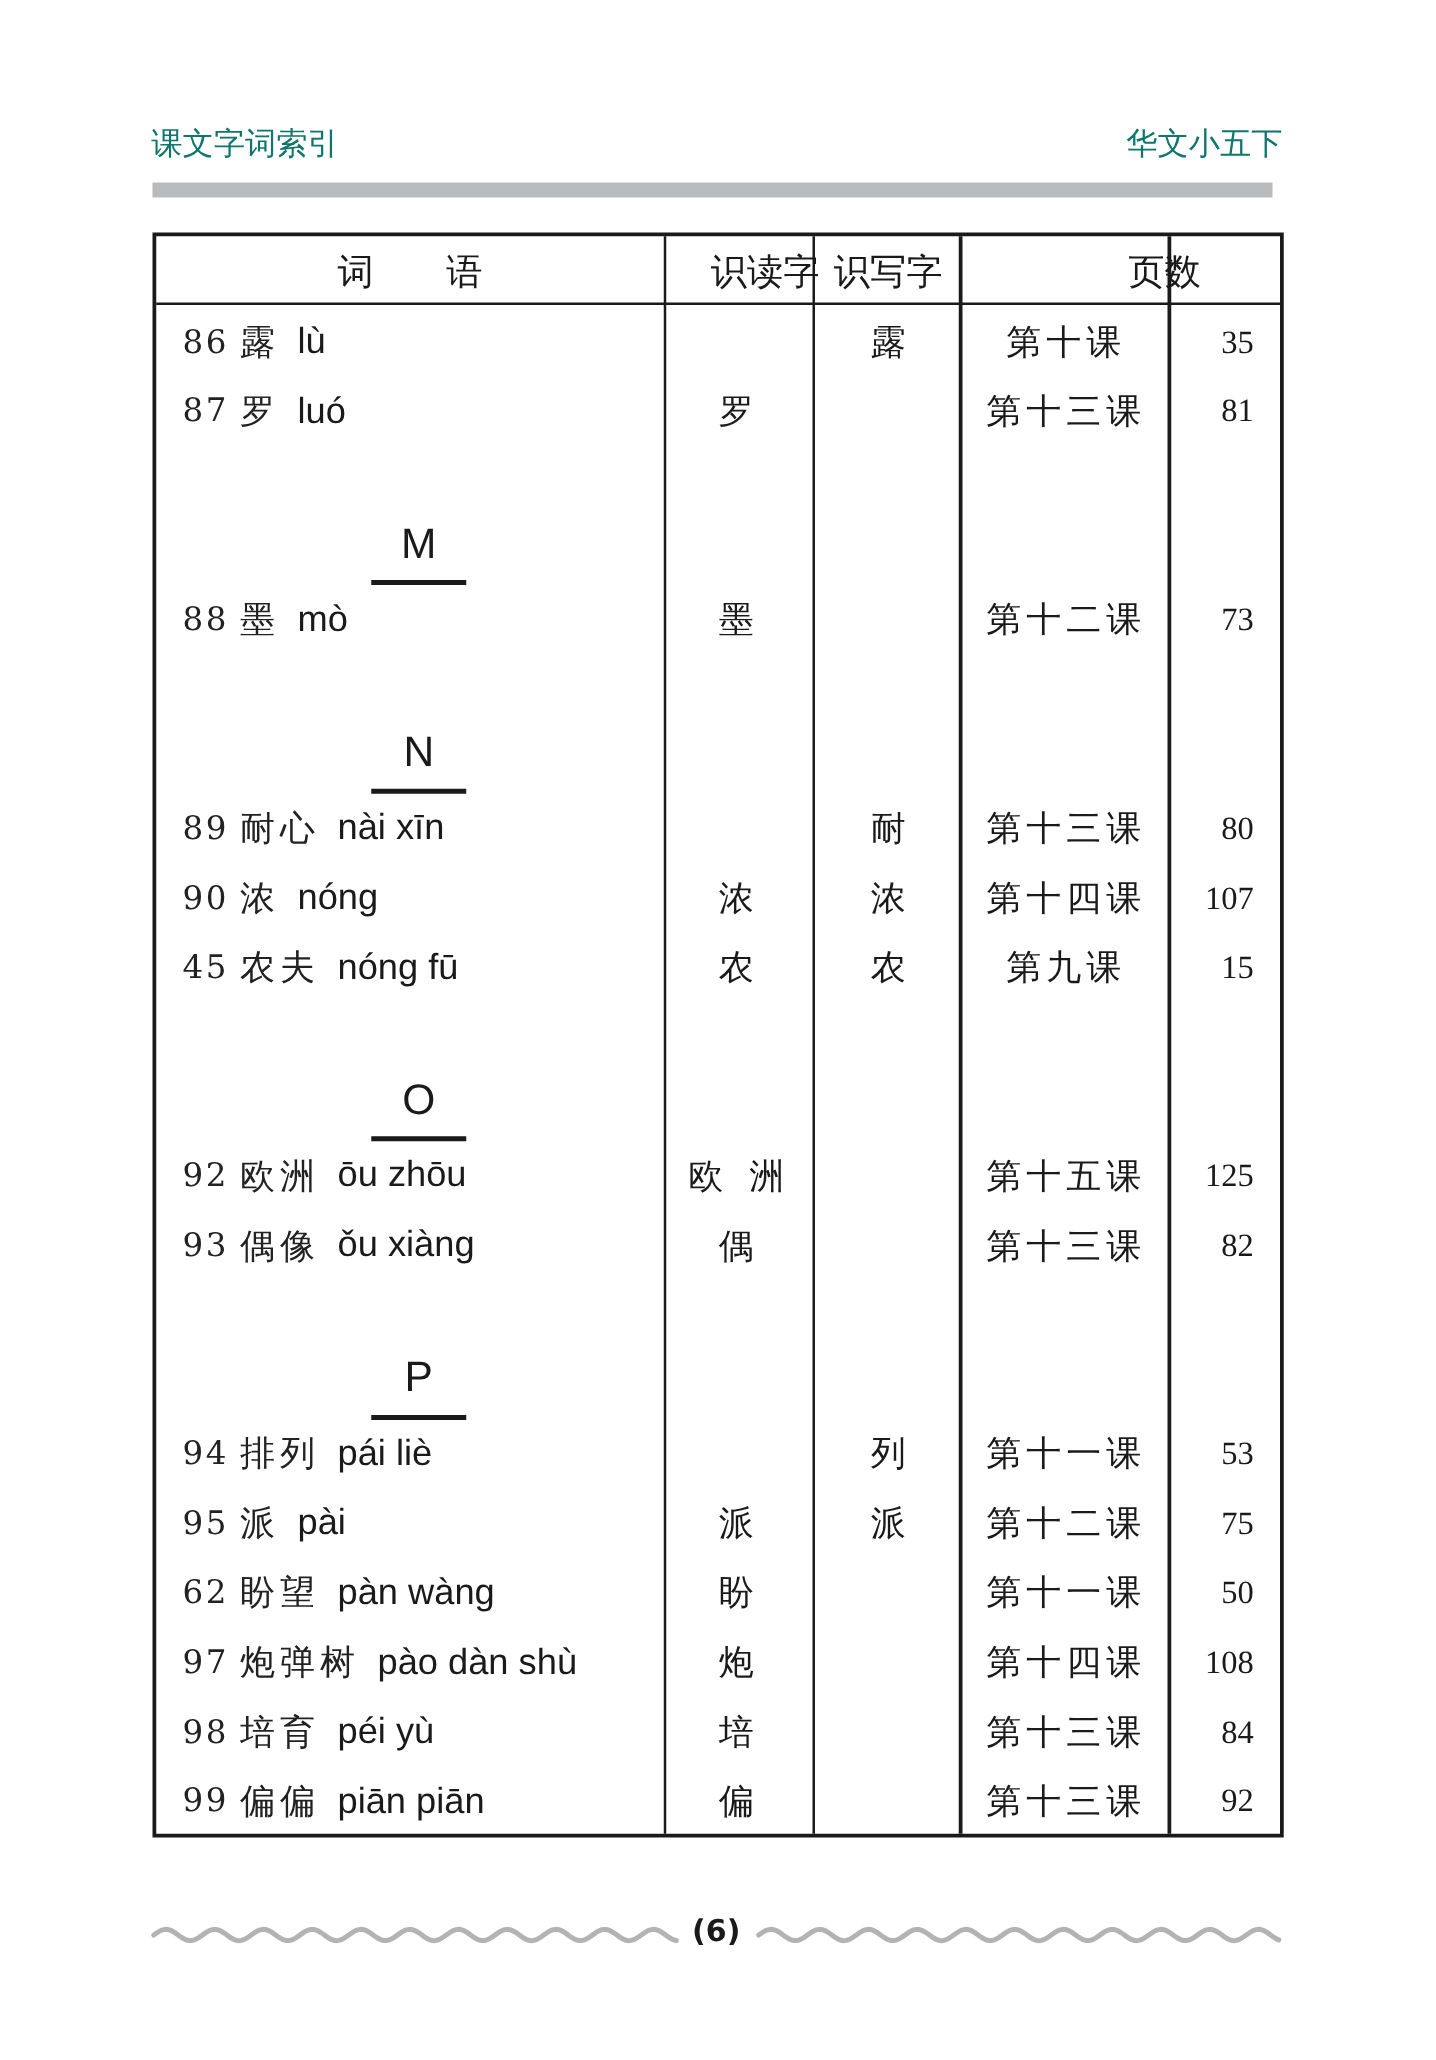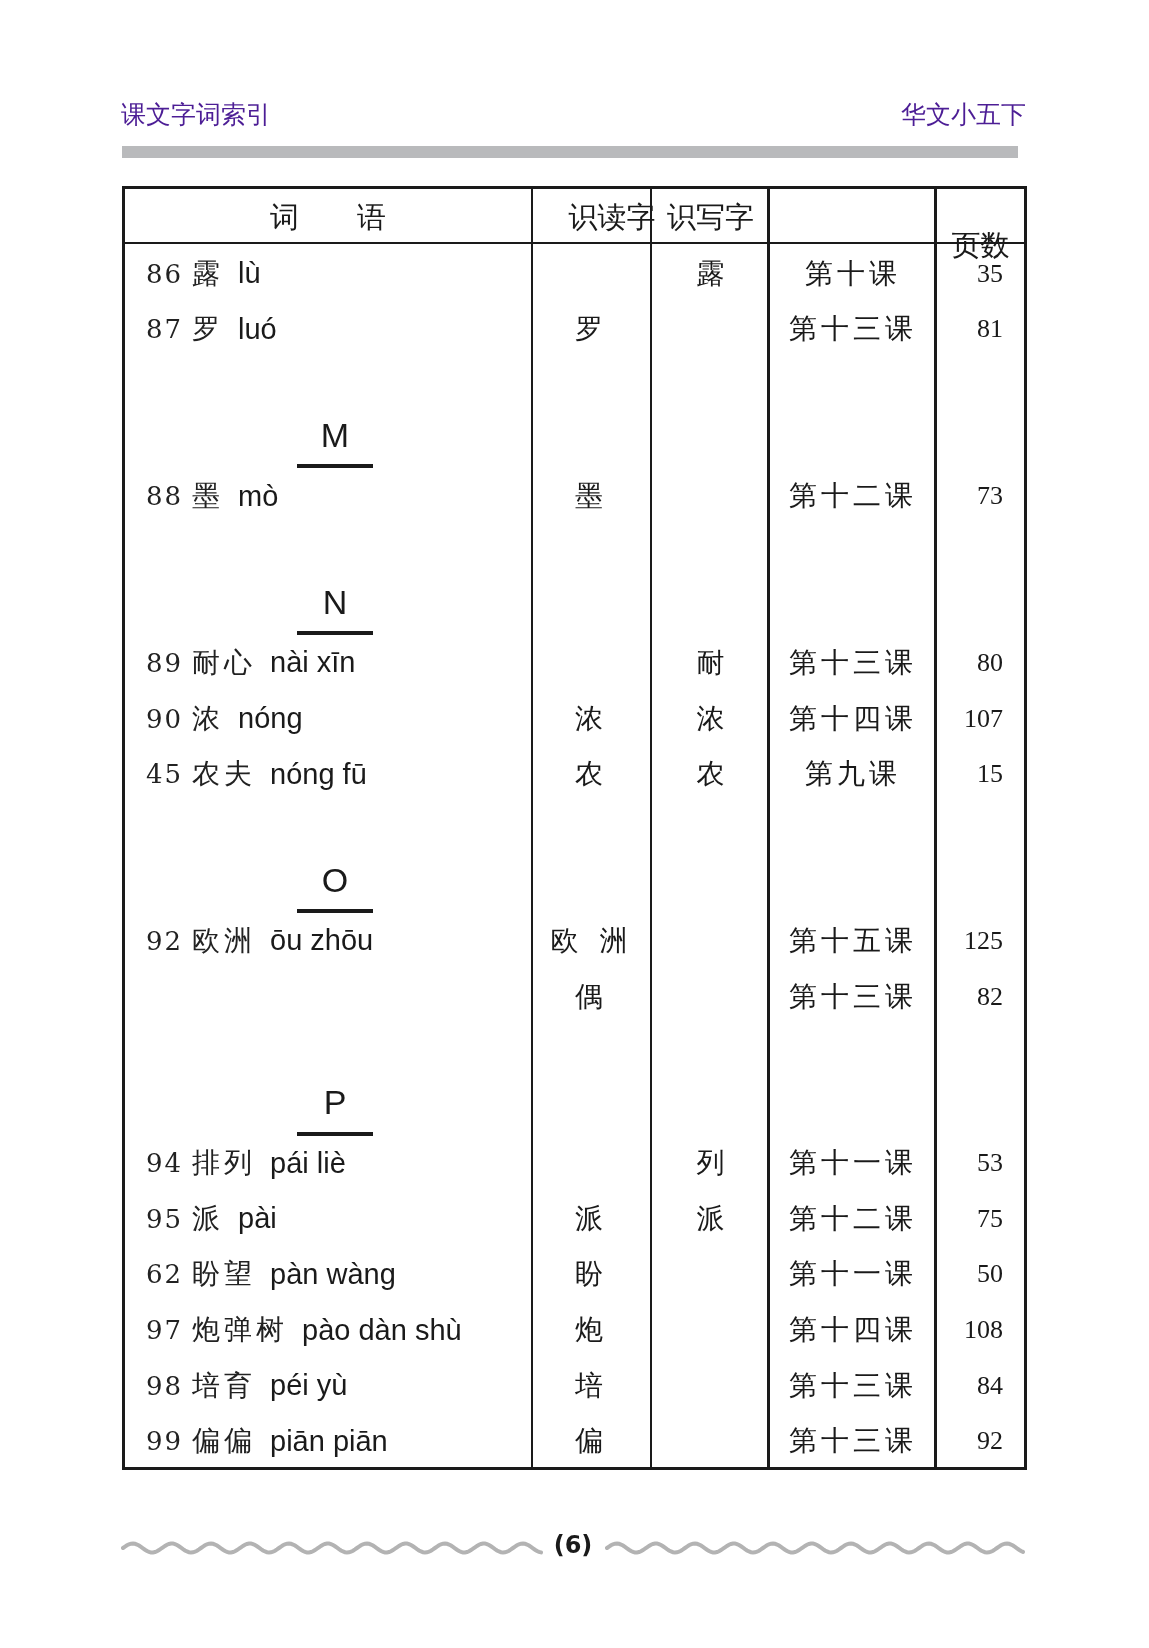--- a/index.html
+++ b/index.html
@@ -1,19 +1,19 @@
 <!DOCTYPE html>
 <html><head>
 <meta charset="utf-8">
 <style>
   html, body { margin: 0; padding: 0; background: #ffffff; }
   body { width: 1149px; height: 1648px; position: relative; overflow: hidden;
          font-family: "DejaVu Serif", serif; color: #1a1a1a; }
   .running-head { position: absolute; top: 98px; font-family: "DejaVu Sans", sans-serif;
-                  font-size: 25px; letter-spacing: 0px; color: #4c1d95; }
+                  font-size: 25px; letter-spacing: 0px; color: #0f766e; }
   .running-head.left { left: 121px; }
   .running-head.right { right: 123px; }
   .head-bar { position: absolute; left: 122px; top: 146px; width: 896px; height: 12px; background: #b9babc; }
 
   .index-table { position: absolute; left: 122px; top: 186px; width: 905px; height: 1284px;
                  border: 3px solid #1a1a1a; box-sizing: border-box; }
   .col-line { position: absolute; top: 0; bottom: 0; width: 2px; background: #1a1a1a; }
   .col-line.thick { width: 3px; }
   .header-row { position: absolute; left: 0; right: 0; top: 0; height: 55px; border-bottom: 2px solid #1a1a1a;
                 box-sizing: border-box; }
@@ -45,21 +45,21 @@
 
 <div class="running-head left">课文字词索引</div>
 <div class="running-head right">华文小五下</div>
 <div class="head-bar"></div>
 
 <div class="index-table">
   <div class="header-row">
     <div class="hcell" style="left:0;width:406px;">词　　语</div>
     <div class="hcell" style="left:407px;width:120px;margin-left:20px;">识读字</div>
     <div class="hcell" style="left:527px;width:117px;">识写字</div>
-    <div class="hcell" style="left:812px;width:87px;margin-top:28px;">页数</div>
+    <div class="hcell" style="left:763px;width:87px;">页数</div>
   </div>
 
   <div class="col-line" style="left:406px;"></div>
   <div class="col-line" style="left:525px;"></div>
   <div class="col-line thick" style="left:642px;"></div>
   <div class="col-line thick" style="left:809px;"></div>
 
   <div class="body-rows" id="body-rows">
       <div class="row">
         <div class="cell c-word">
@@ -144,20 +144,25 @@
           <span class="num">92</span>
           <span class="hanzi">欧洲</span>
           <span class="pinyin">ōu zhōu</span>
         </div>
         <div class="cell c-read">欧 洲</div>
         <div class="cell c-write"></div>
         <div class="cell c-lesson">第十五课</div>
         <div class="cell c-page">125</div>
       </div>
       <div class="row">
+        <div class="cell c-word">
+          <span class="num">93</span>
+          <span class="hanzi">偶像</span>
+          <span class="pinyin">ǒu xiàng</span>
+        </div>
         <div class="cell c-read">偶</div>
         <div class="cell c-write"></div>
         <div class="cell c-lesson">第十三课</div>
         <div class="cell c-page">82</div>
       </div>
       <div class="row"></div>
       <div class="row">
         <div class="section-letter">P</div>
       </div>
       <div class="row">

